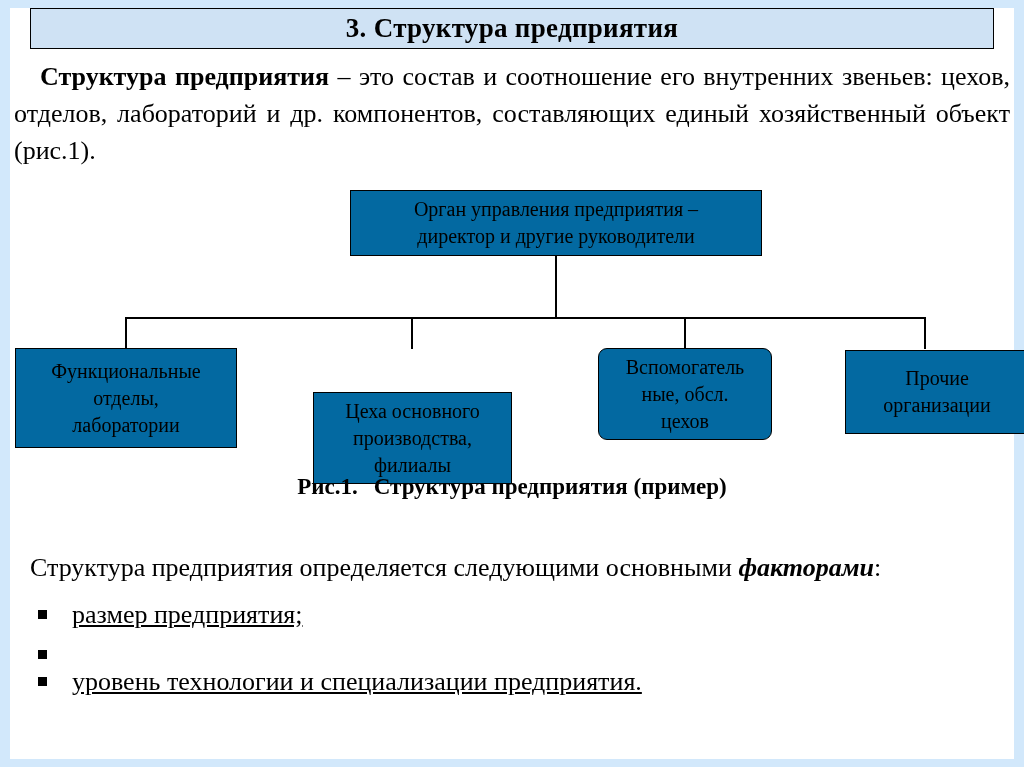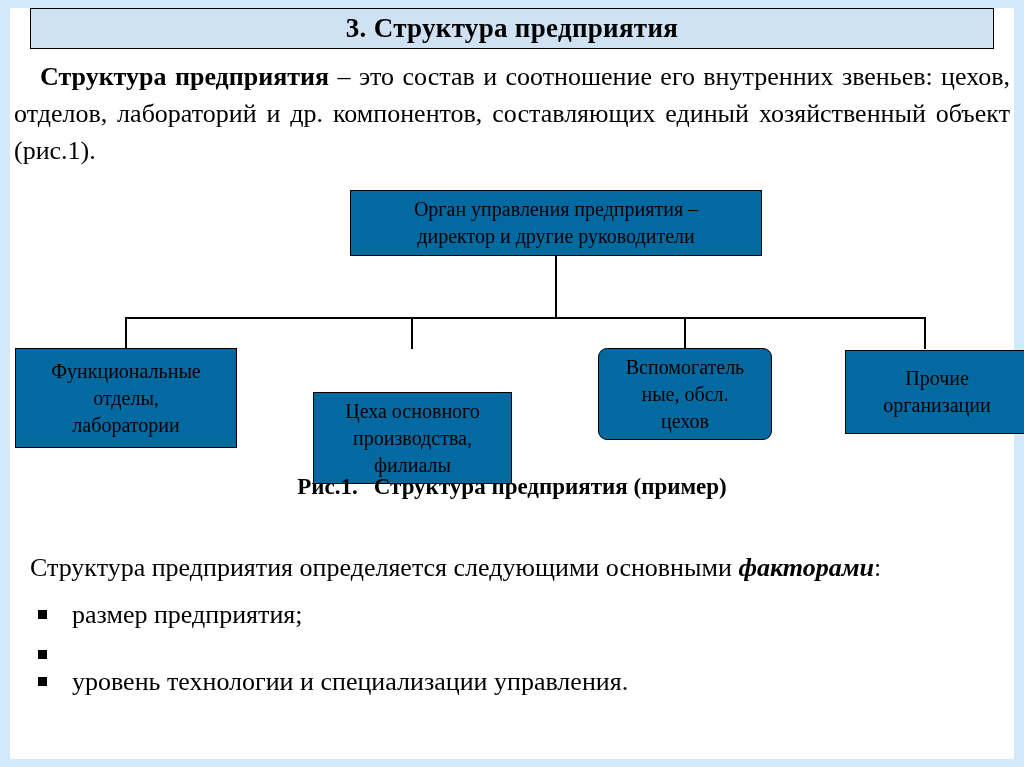--- a/index.html
+++ b/index.html
@@ -38,21 +38,21 @@
   .drop-3{left:684px;top:317px;width:2px;height:32px;}
   .drop-4{left:924px;top:317px;width:2px;height:32px;}
   .caption{
     position:absolute;left:0;top:474px;width:1024px;text-align:center;
     font-weight:bold;font-size:23px;
   }
   .caption .cap-text{margin-left:16px;}
   .factors-intro{position:absolute;left:30px;top:553px;width:964px;font-size:26px;}
   .factors-intro .emph{font-weight:bold;font-style:italic;}
   .factors-list{position:absolute;left:38px;top:598px;width:950px;}
-  .factor-item{display:flex;align-items:flex-start;margin-bottom:6px;font-size:26px;line-height:34px;}
+  .factor-item{display:flex;align-items:flex-start;margin-bottom:6px;font-size:26px;line-height:34px;text-decoration:underline;}
   .bullet{flex:none;width:9px;height:9px;background:#000;margin:12px 25px 0 0;}
 </style>
 </head>
 <body>
 
 <div class="slide">
   <div class="content-bg"></div>
 
   <div class="title-bar">
     <span>3. Структура предприятия</span>
@@ -93,16 +93,16 @@
   <div class="factors-list">
     <div class="factor-item">
       <span class="bullet"></span>
       <span>размер предприятия;</span>
     </div>
     <div class="factor-item">
       <span class="bullet"></span>
     </div>
     <div class="factor-item">
       <span class="bullet"></span>
-      <span>уровень технологии и специализации управления.</span>
+      <span>уровень технологии и специализации предприятия.</span>
     </div>
   </div>
 </div>
 
 </body></html>

